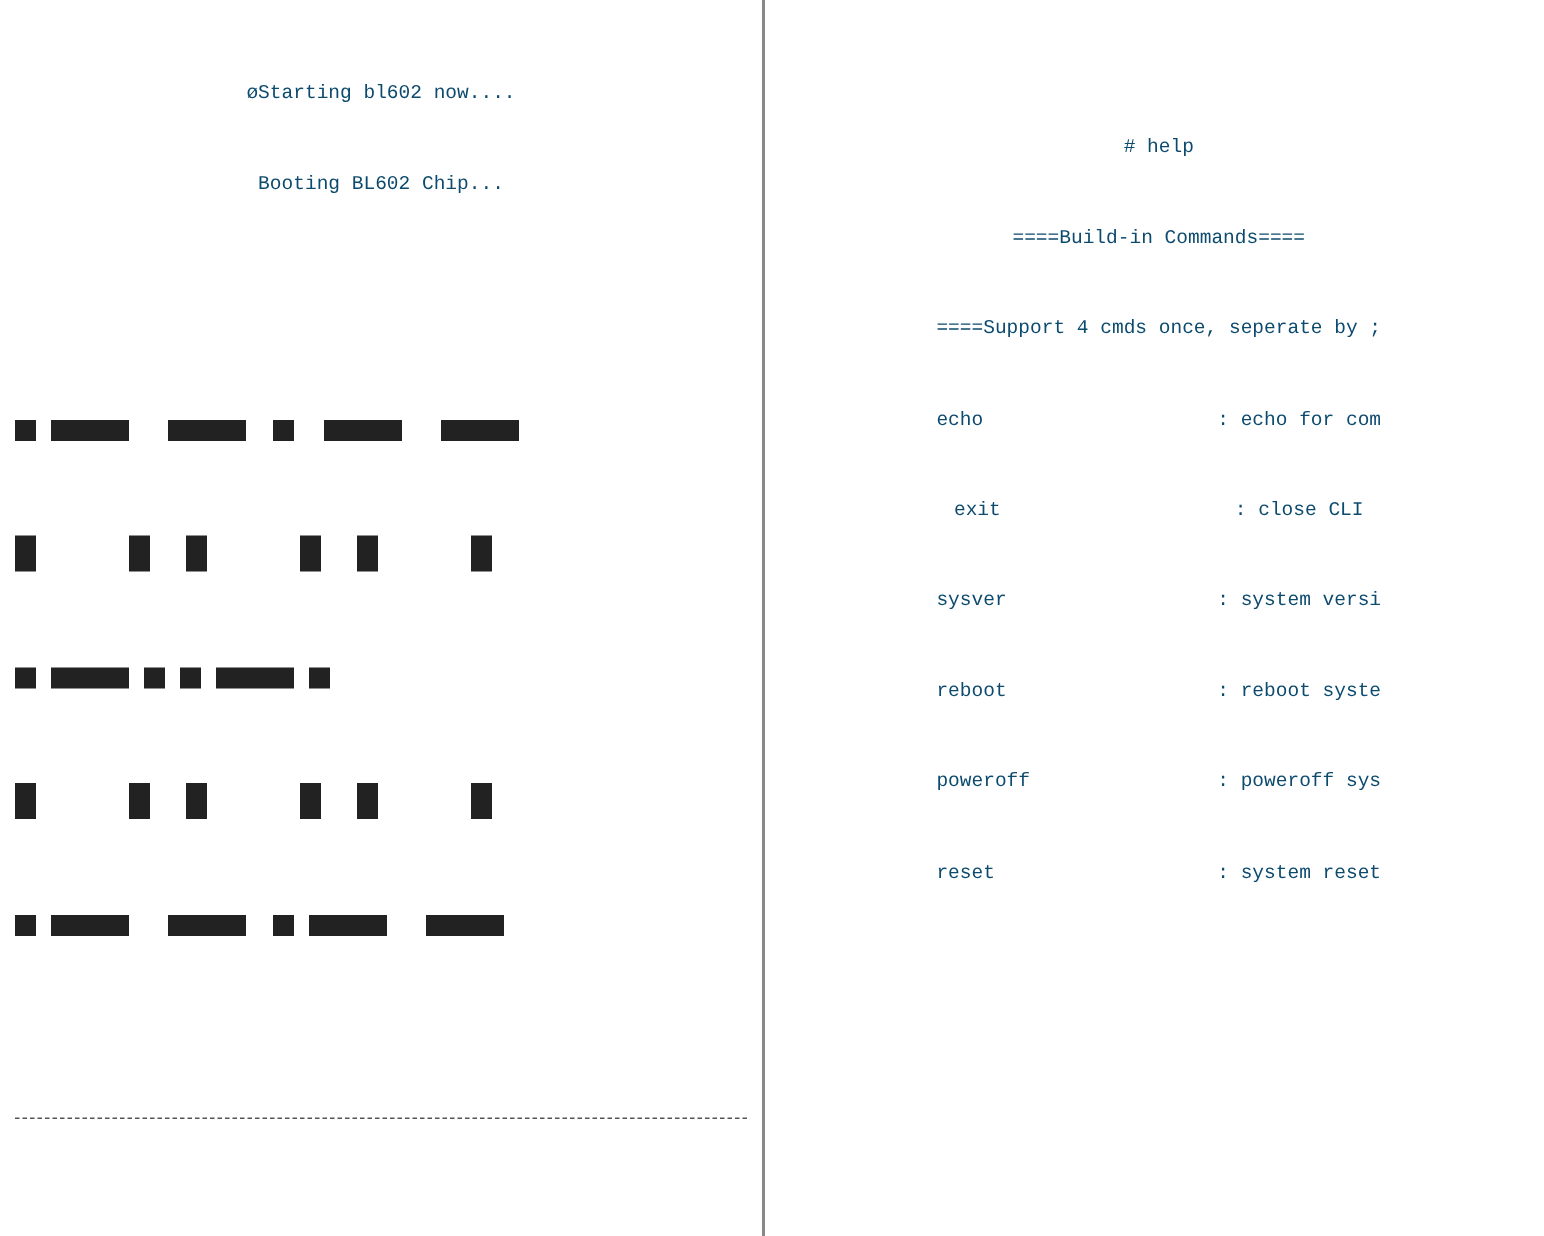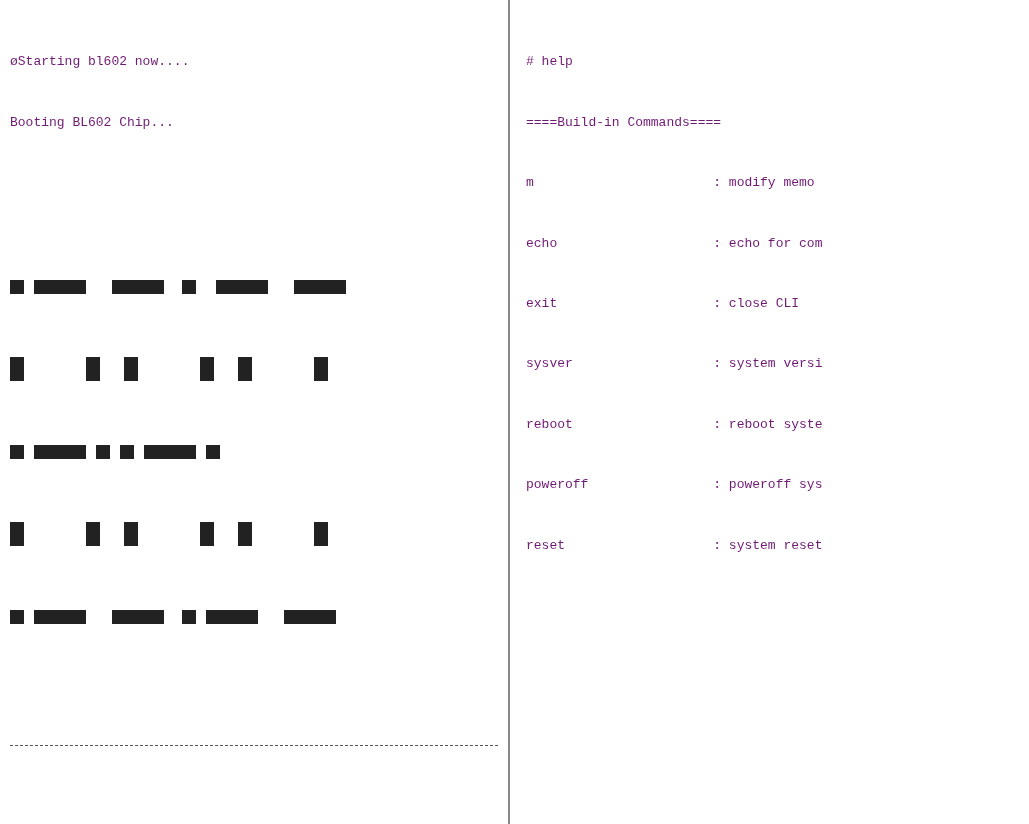--- a/index.html
+++ b/index.html
@@ -10,31 +10,33 @@
       display: flex;
       font-family: 'Courier New', Courier, monospace;
       font-size: 13px;
       overflow: hidden;
     }
     .panel {
       flex: 1;
       padding: 12px 10px;
       overflow: hidden;
       background: #fff;
-      color: #701a75;
+      color: #0c4a6e;
       white-space: pre;
       line-height: 1.55;
+      text-align: center;
     }
     .panel-left {
       border-right: 2px solid #888;
       max-width: 510px;
     }
     .panel-right {
       flex: 1;
       padding-left: 16px;
+      margin-top: 36px;
     }
 
     
     .logo-area {
       margin: 6px 0 10px 0;
     }
     .logo-row {
       display: flex;
       align-items: center;
       margin-bottom: 3px;
@@ -139,21 +141,21 @@
     
     
   </div>
   
   
 </div>
 
 <div class="panel panel-right">
   <div># help</div>
   <div>====Build-in Commands====</div>
-  <div>m                       : modify memo</div>
+  <div>====Support 4 cmds once, seperate by ;</div>
   <div>echo                    : echo for com</div>
   <div>exit                    : close CLI</div>
   <div>sysver                  : system versi</div>
   <div>reboot                  : reboot syste</div>
   <div>poweroff                : poweroff sys</div>
   <div>reset                   : system reset</div>
   
   
   
   

